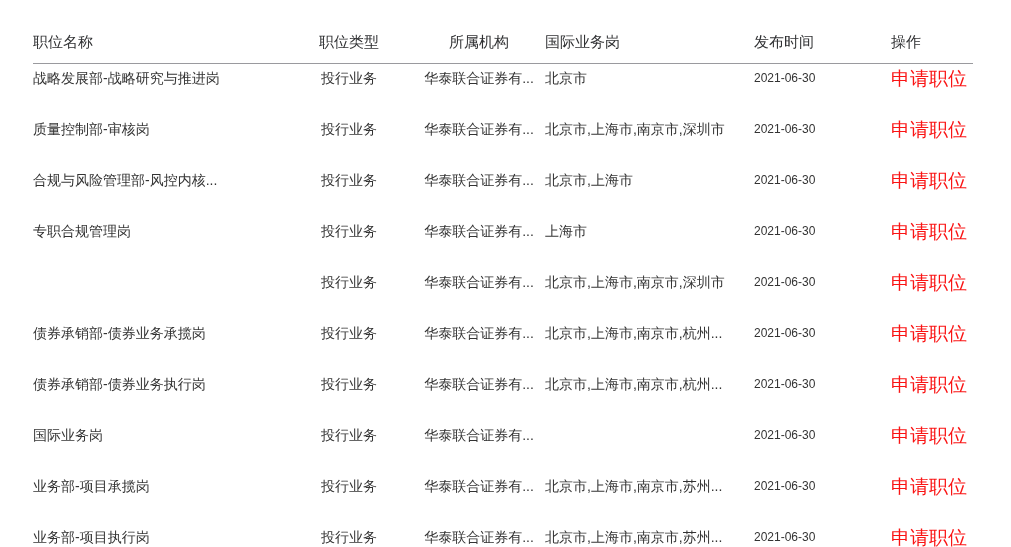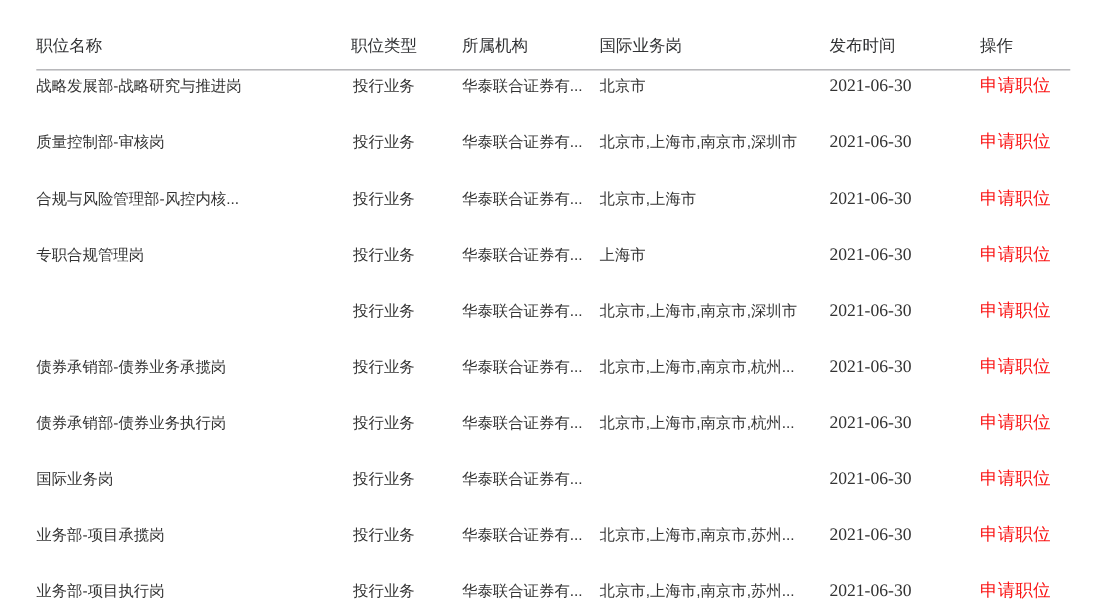--- a/index.html
+++ b/index.html
@@ -44,21 +44,21 @@
     left: 33px;
     top: 51px;
     width: 940px;
     height: 1px;
     background: #9a9a9e;
   }
 
   
   .c-title  { left: 33px;  width: 250px; }
   .c-type   { left: 289px; width: 120px; text-align: center; }
-  .c-org    { left: 420px; width: 118px; }
+  .c-org    { left: 420px; width: 118px; text-align: center; }
   .c-loc    { left: 545px; width: 198px; }
   .c-date   { left: 754px; width: 110px; }
   .c-action { left: 891px; width: 80px; }
 
   
   .table-body {
     position: absolute;
     left: 0;
     top: 52px;
     width: 1011px;
@@ -72,28 +72,27 @@
     position: absolute;
     top: 17px;
     font-size: 14px;
     line-height: 19px;
     color: #333333;
     white-space: nowrap;
     overflow: hidden;
     text-overflow: ellipsis;
   }
   .cell.date {
-    font-size: 16px;
+    font-size: 12px;
     color: #333333;
-    font-family: Liberation Serif, serif;
   }
   .apply-link {
     position: absolute;
     top: 17px;
-    font-size: 16px;
+    font-size: 19px;
     line-height: 19px;
     color: #fa1414;
     text-decoration: none;
     white-space: nowrap;
     cursor: pointer;
   }
 </style>
 </head>
 <body>
 

